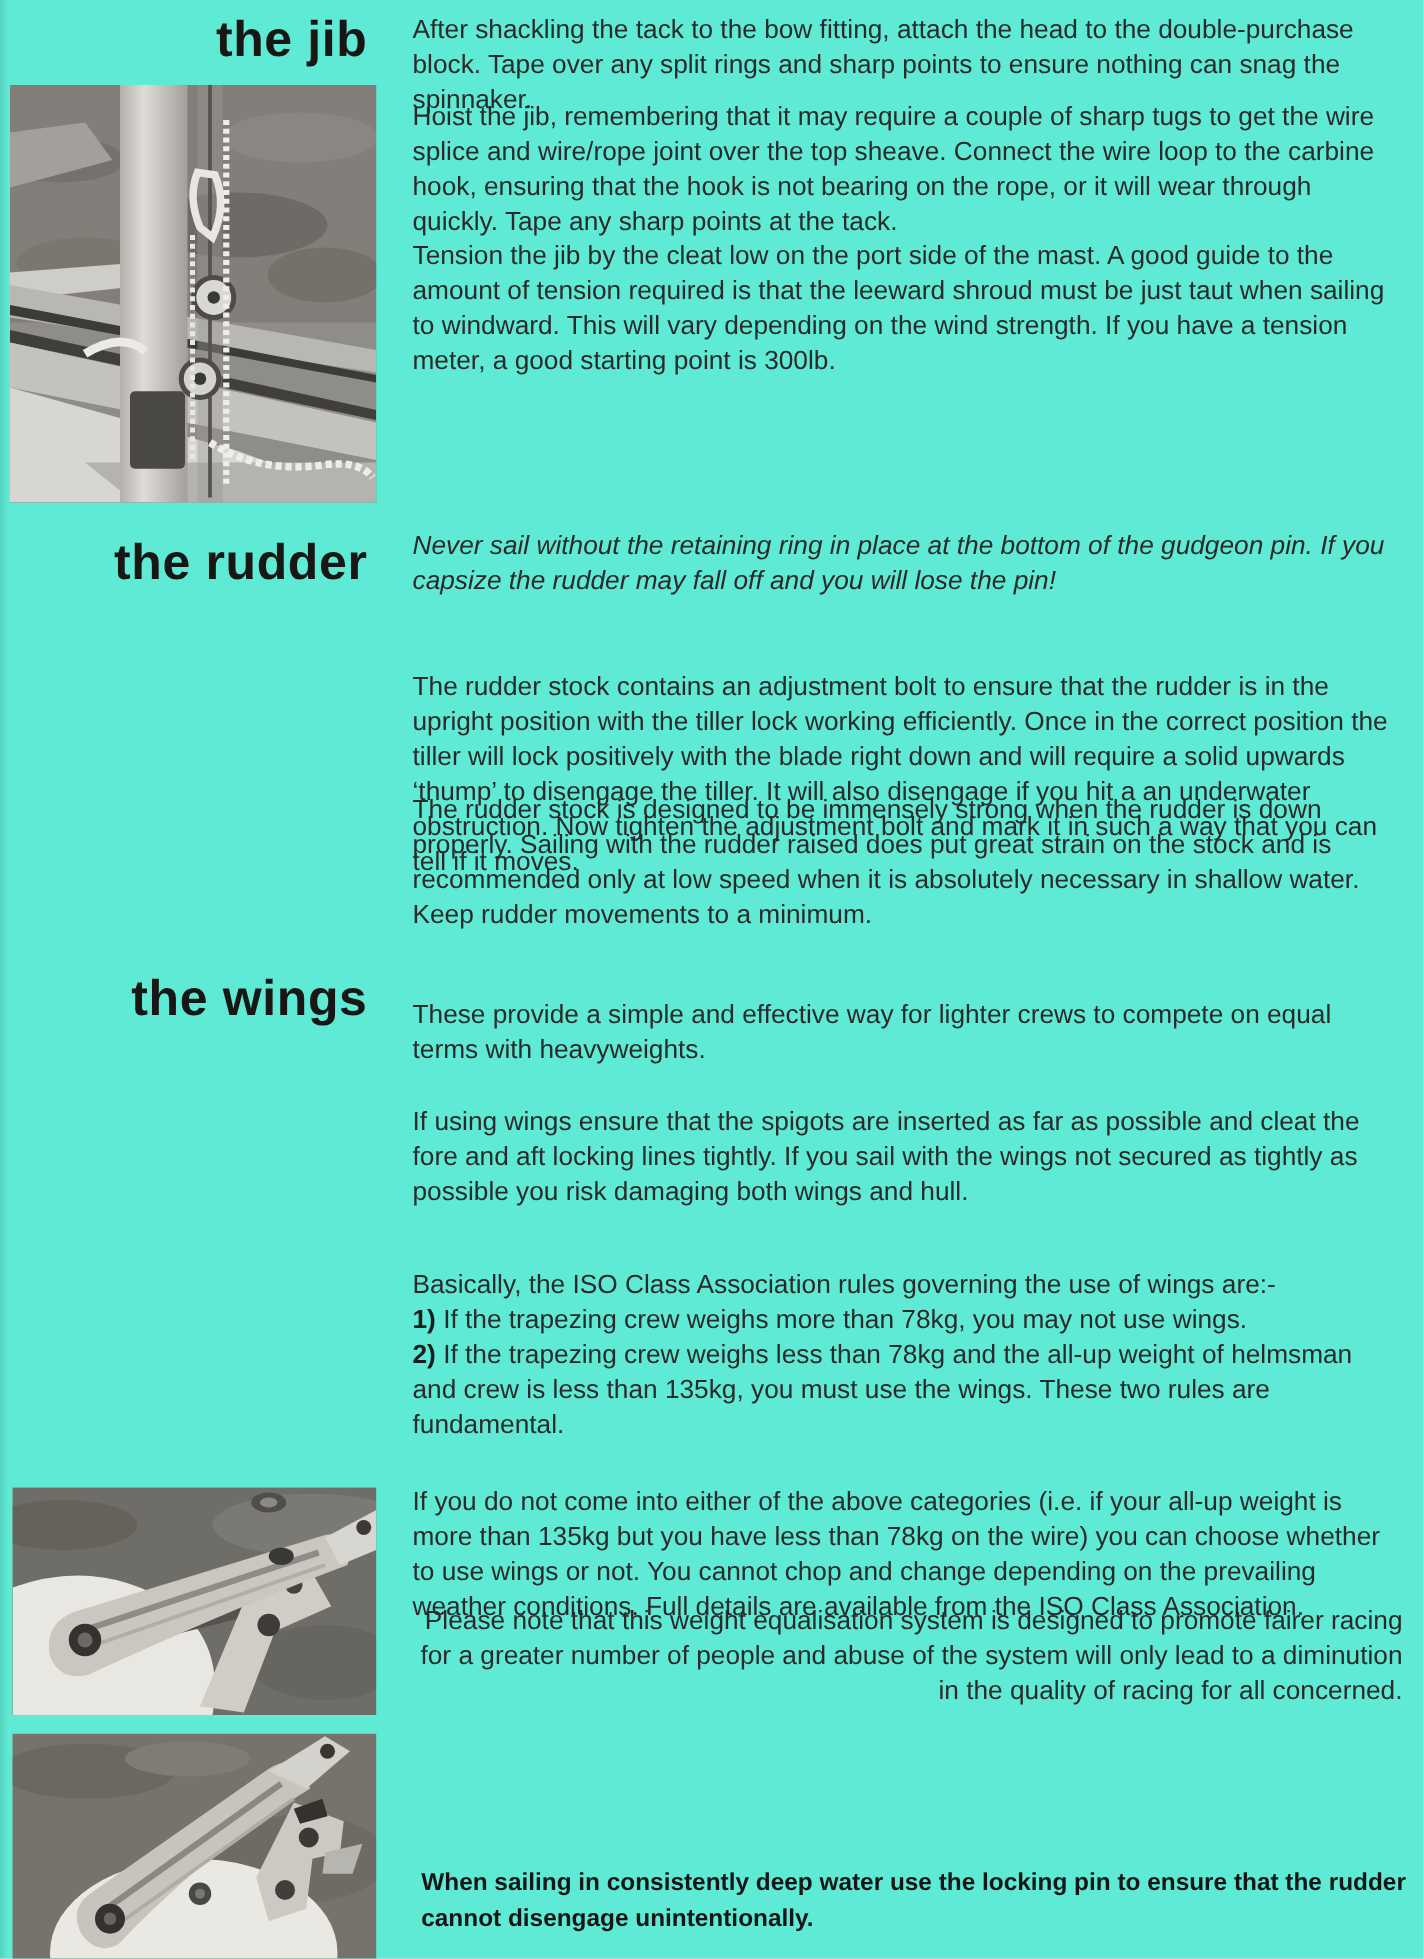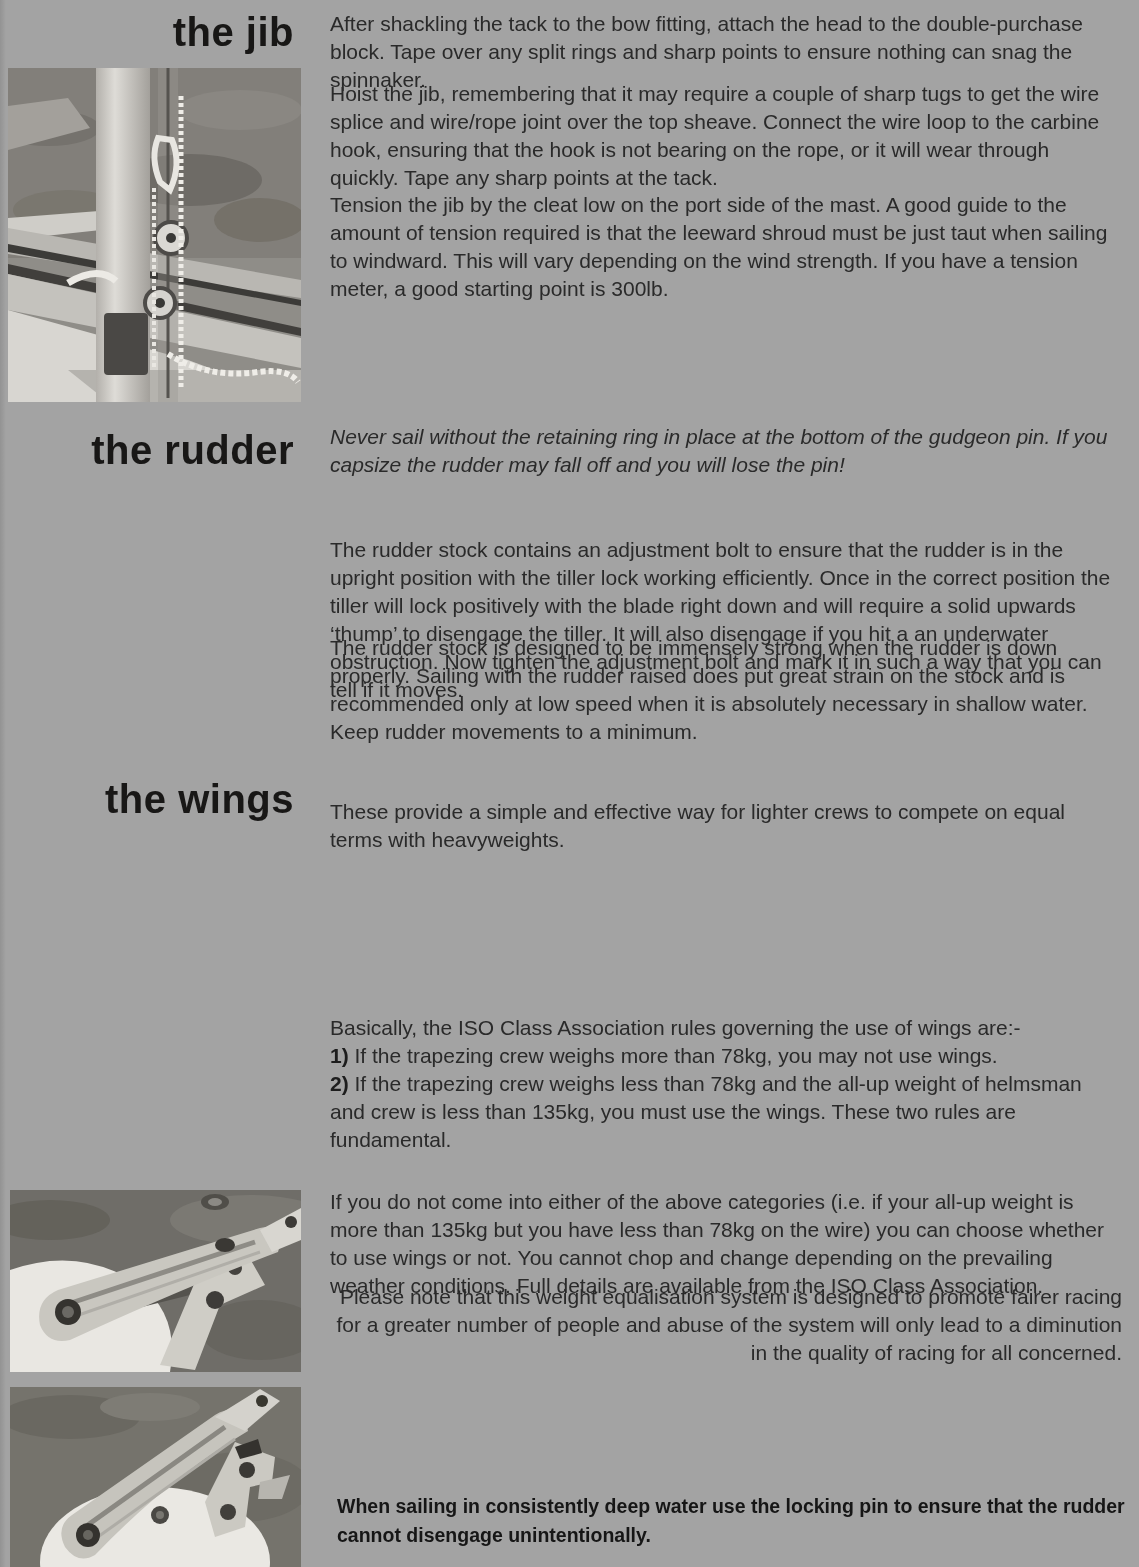--- a/index.html
+++ b/index.html
@@ -1,21 +1,21 @@
 <!DOCTYPE html>
 <html><head>
 <meta charset="utf-8">
 <style>
   html,body{margin:0;padding:0;background:#e8e8e6;}
   .page{
     position:relative;
     width:1139px;
     height:1567px;
     margin:0 auto;
-    background:#a3a3a3;
+    background:#5eead4;
     overflow:hidden;
     font-family:"Liberation Sans", sans-serif;
     color:#262626;
   }
   .page::before{ 
     content:"";
     position:absolute; left:0; top:0; width:6px; height:100%;
     background:linear-gradient(to right, rgba(0,0,0,0.10), rgba(0,0,0,0));
     pointer-events:none;
   }
@@ -130,20 +130,21 @@
 
   <h1 class="heading h-rudder">the rudder</h1>
 
   <p class="body p-rud1">Never sail without the retaining ring in place at the bottom of the gudgeon pin. If you capsize the rudder may fall off and you will lose the pin!</p>
   <p class="body p-rud2">The rudder stock contains an adjustment bolt to ensure that the rudder is in the upright position with the tiller lock working efficiently. Once in the correct position the tiller will lock positively with the blade right down and will require a solid upwards ‘thump’ to disengage the tiller. It will also disengage if you hit a an underwater obstruction. Now tighten the adjustment bolt and mark it in such a way that you can tell if it moves.</p>
   <p class="body p-rud3">The rudder stock is designed to be immensely strong when the rudder is down properly. Sailing with the rudder raised does put great strain on the stock and is recommended only at low speed when it is absolutely necessary in shallow water. Keep rudder movements to a minimum.</p>
 
   <h1 class="heading h-wings">the wings</h1>
 
   <p class="body p-w1">These provide a simple and effective way for lighter crews to compete on equal terms with heavyweights.</p>
+  <p class="body p-w2">If using wings ensure that the spigots are inserted as far as possible and cleat the fore and aft locking lines tightly. If you sail with the wings not secured as tightly as possible you risk damaging both wings and hull.</p>
 
   <p class="body p-rules"><span>Basically, the ISO Class Association rules governing the use of wings are:-</span><br><span class="rule-num">1)</span> <span>If the trapezing crew weighs more than 78kg, you may not use wings.</span><br><span class="rule-num">2)</span> <span>If the trapezing crew weighs less than 78kg and the all-up weight of helmsman and crew is less than 135kg, you must use the wings. These two rules are fundamental.</span></p>
 
   <p class="body p-w4">If you do not come into either of the above categories (i.e. if your all-up weight is more than 135kg but you have less than 78kg on the wire) you can choose whether to use wings or not. You cannot chop and change depending on the prevailing weather conditions. Full details are available from the ISO Class Association.</p>
   <p class="body p-w5">Please note that this weight equalisation system is designed to promote fairer racing for a greater number of people and abuse of the system will only lead to a diminution in the quality of racing for all concerned.</p>
 
   <figure class="photo photo2">
     <svg viewBox="0 0 291 182" preserveAspectRatio="none">
       <rect width="291" height="182" fill="#6f6d68"></rect>
       <ellipse cx="240" cy="30" rx="80" ry="25" fill="#7b7973"></ellipse>

